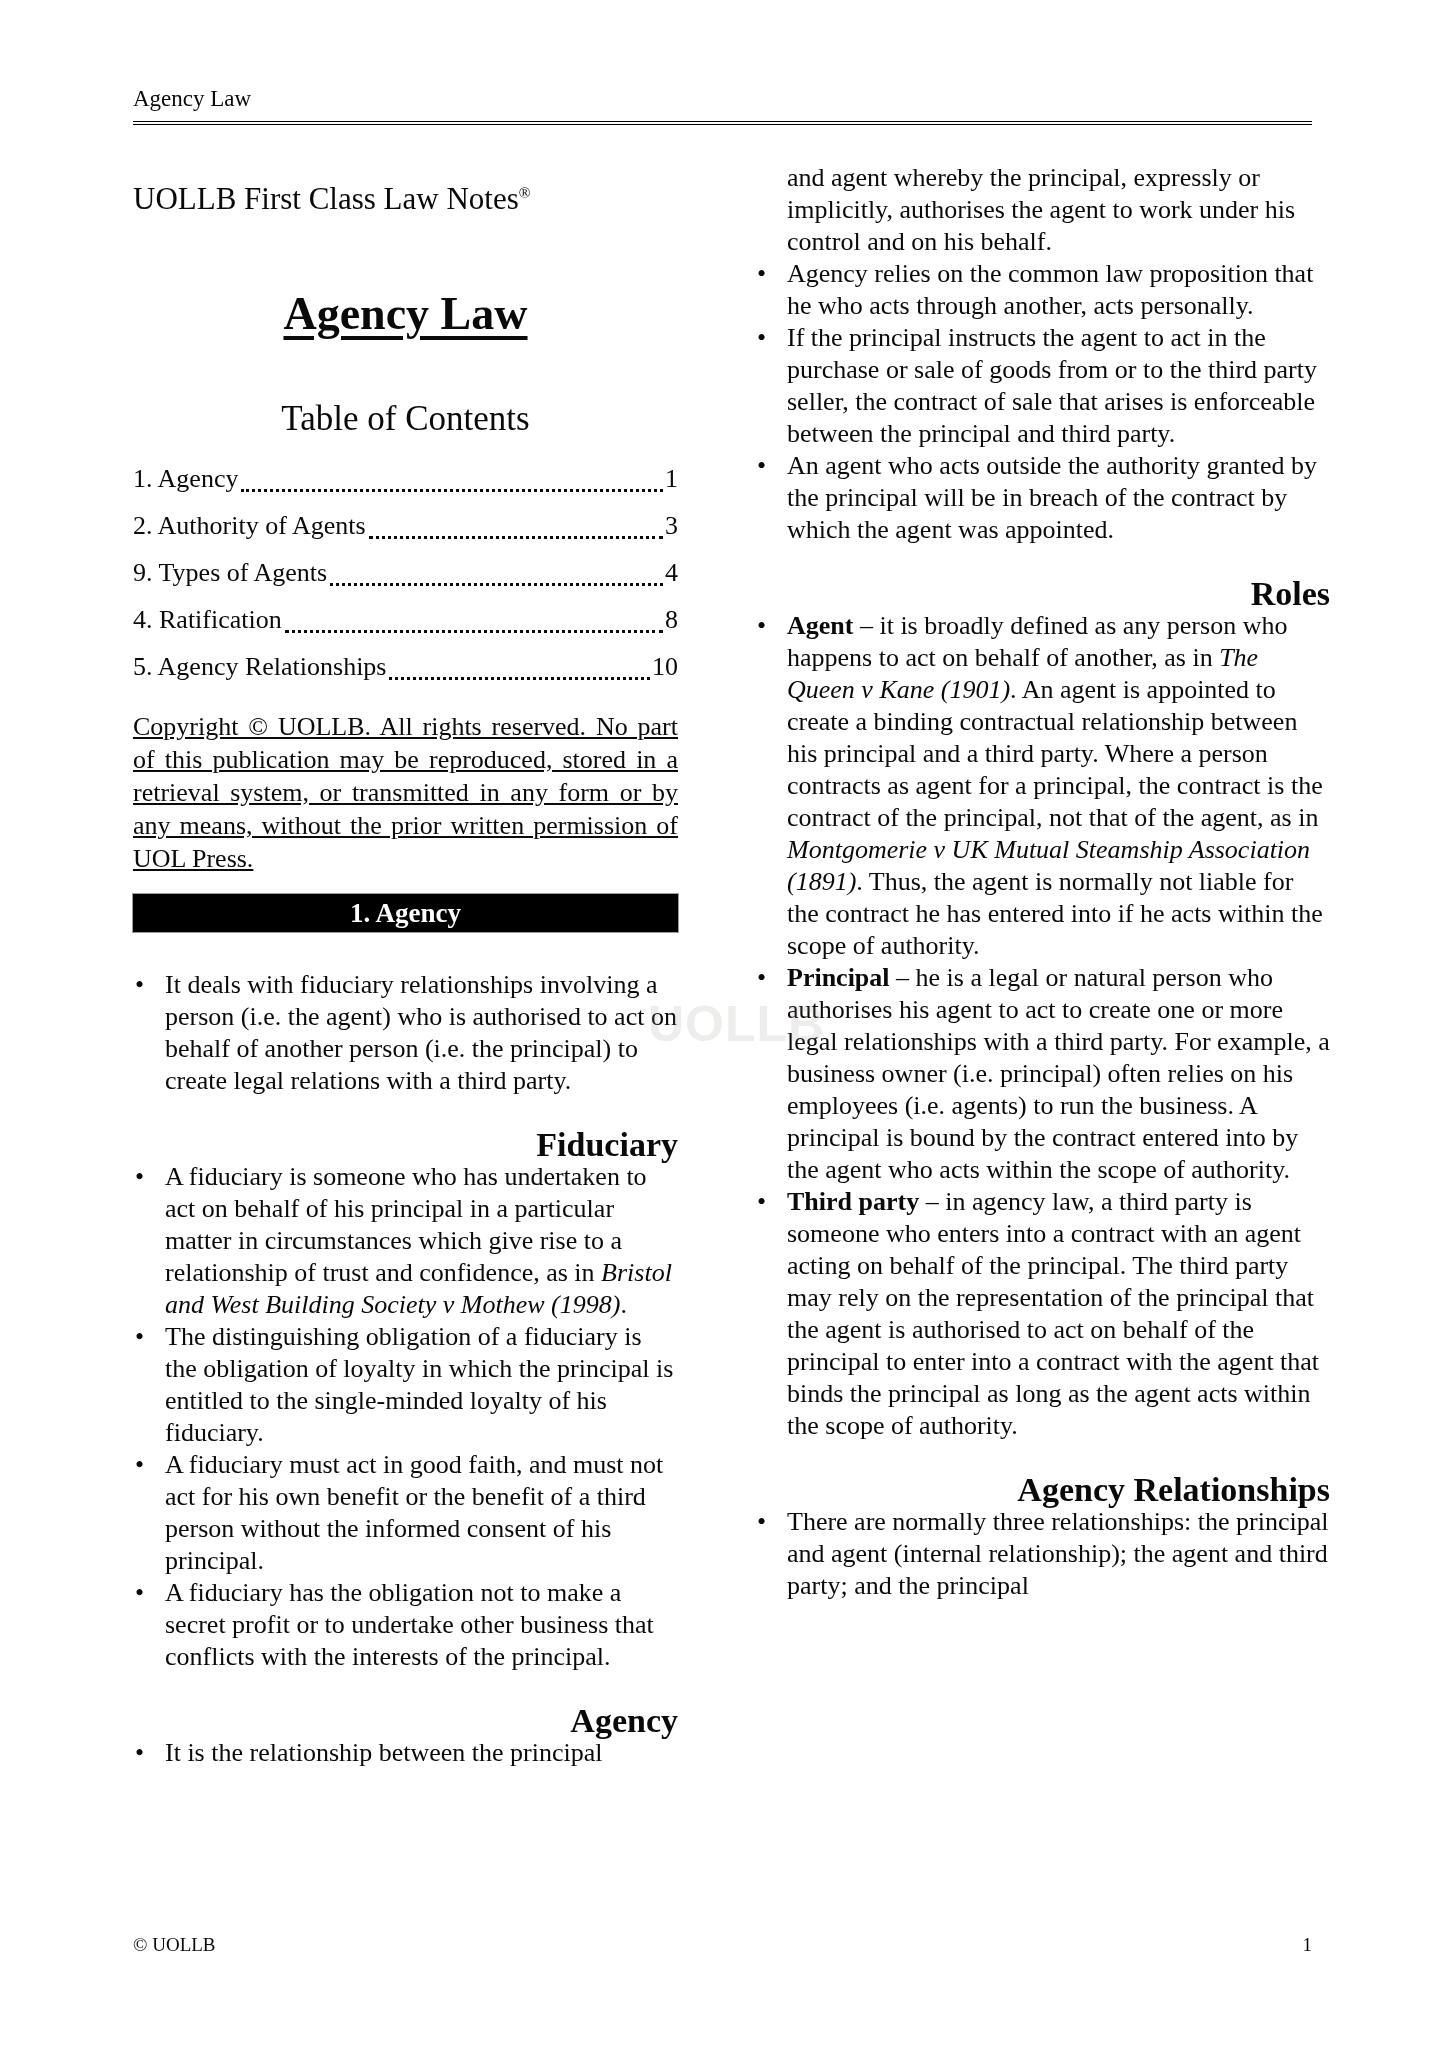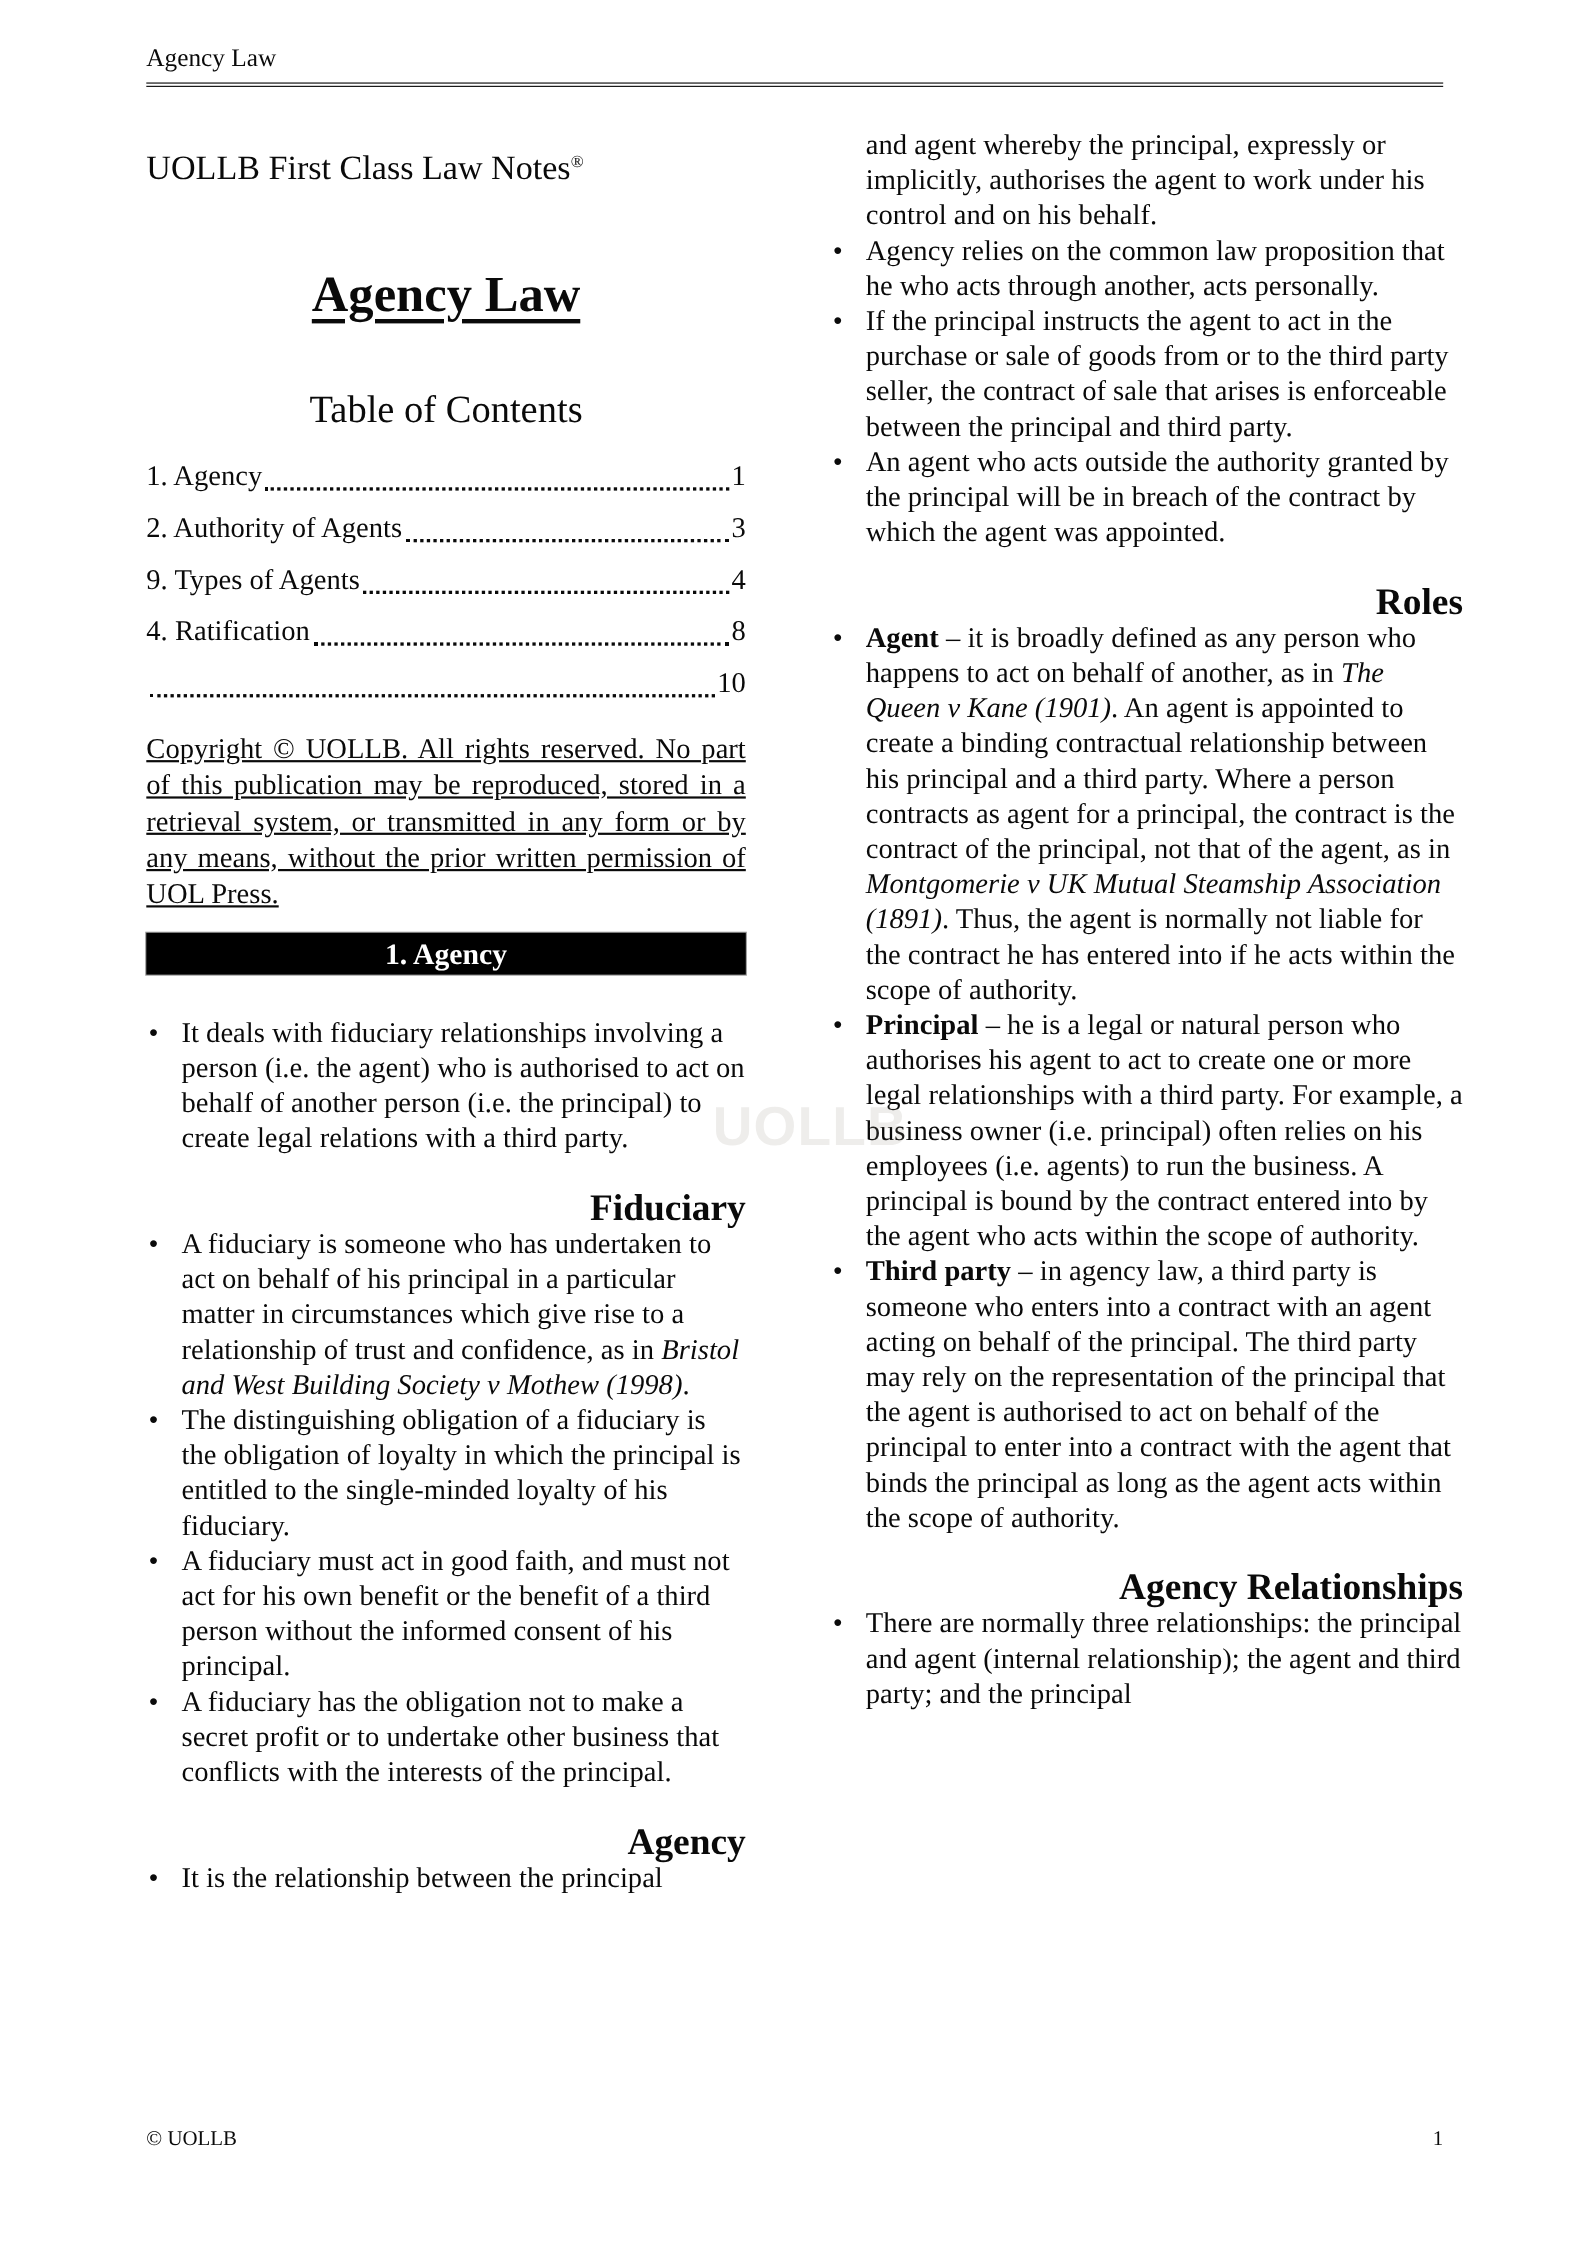--- a/index.html
+++ b/index.html
@@ -2,21 +2,21 @@
 <html><head>
 <meta charset="utf-8">
 <style>
   html,body{margin:0;padding:0;background:#ffffff;}
   .page{
     position:relative;
     width:1445px;height:2045px;
     background:#ffffff;color:#0a0a0a;
     font-family:"Liberation Serif", serif;
     overflow:hidden;box-sizing:border-box;
-    padding:39px 0 0 133px;
+    padding:85px 0 0 133px;
   }
   .running-header{
     width:1179px;
     font-size:23px;line-height:27px;
     border-bottom:4px double #000;
     padding-bottom:9px;
   }
   .columns{display:flex;align-items:flex-start;}
   .col{box-sizing:border-box;}
   .col.left{width:545px;margin-right:77px;}
@@ -100,20 +100,21 @@
             <span class="toc-label">9. Types of Agents</span>
             <span class="toc-dots"></span>
             <span class="toc-page">4</span>
           </div>
           <div class="toc-row">
             <span class="toc-label">4. Ratification</span>
             <span class="toc-dots"></span>
             <span class="toc-page">8</span>
           </div>
           <div class="toc-row">
+            <span class="toc-label">5. Agency Relationships</span>
             <span class="toc-dots"></span>
             <span class="toc-page">10</span>
           </div>
         </nav>
 
       <p class="copyright">Copyright © UOLLB. All rights reserved. No part of this publication may be reproduced, stored in a retrieval system, or transmitted in any form or by any means, without the prior written permission of UOL Press.</p>
 
       <div class="banner">1. Agency</div>
 
       <div class="left-sections">

